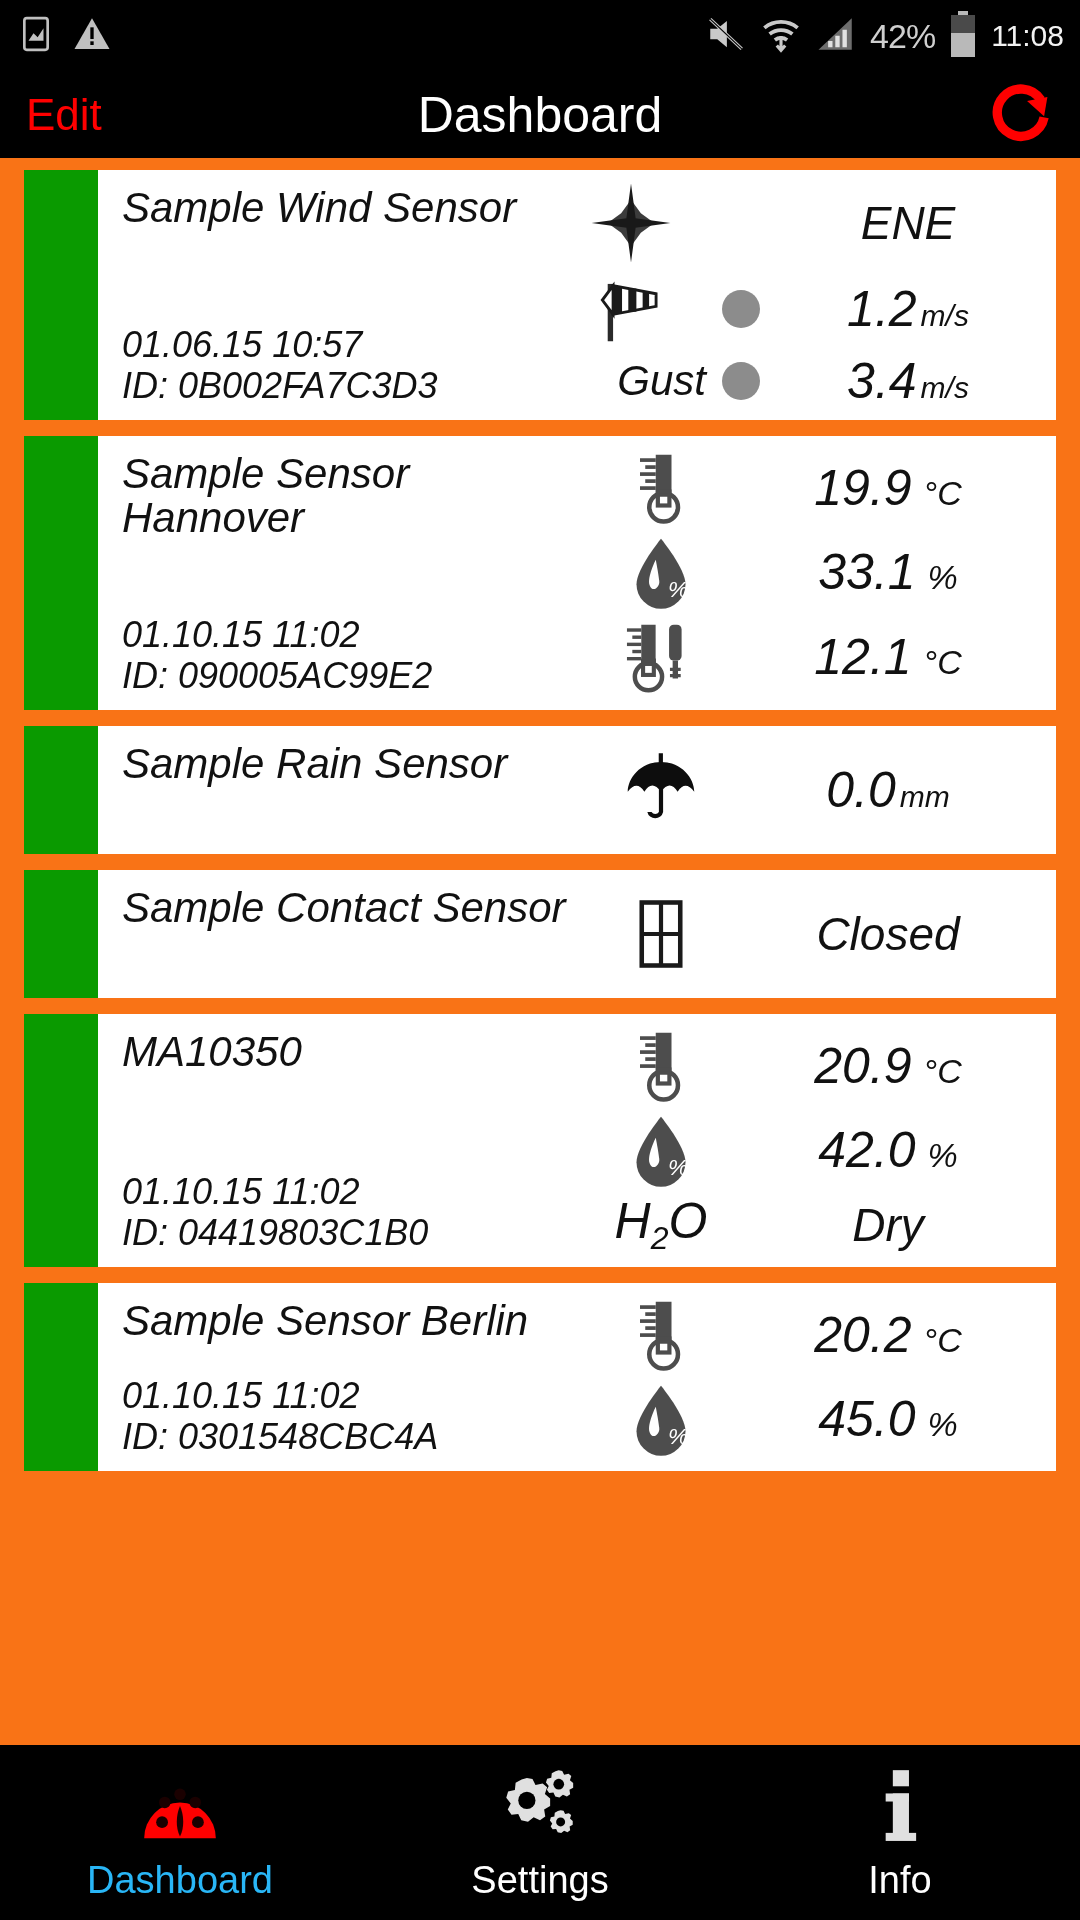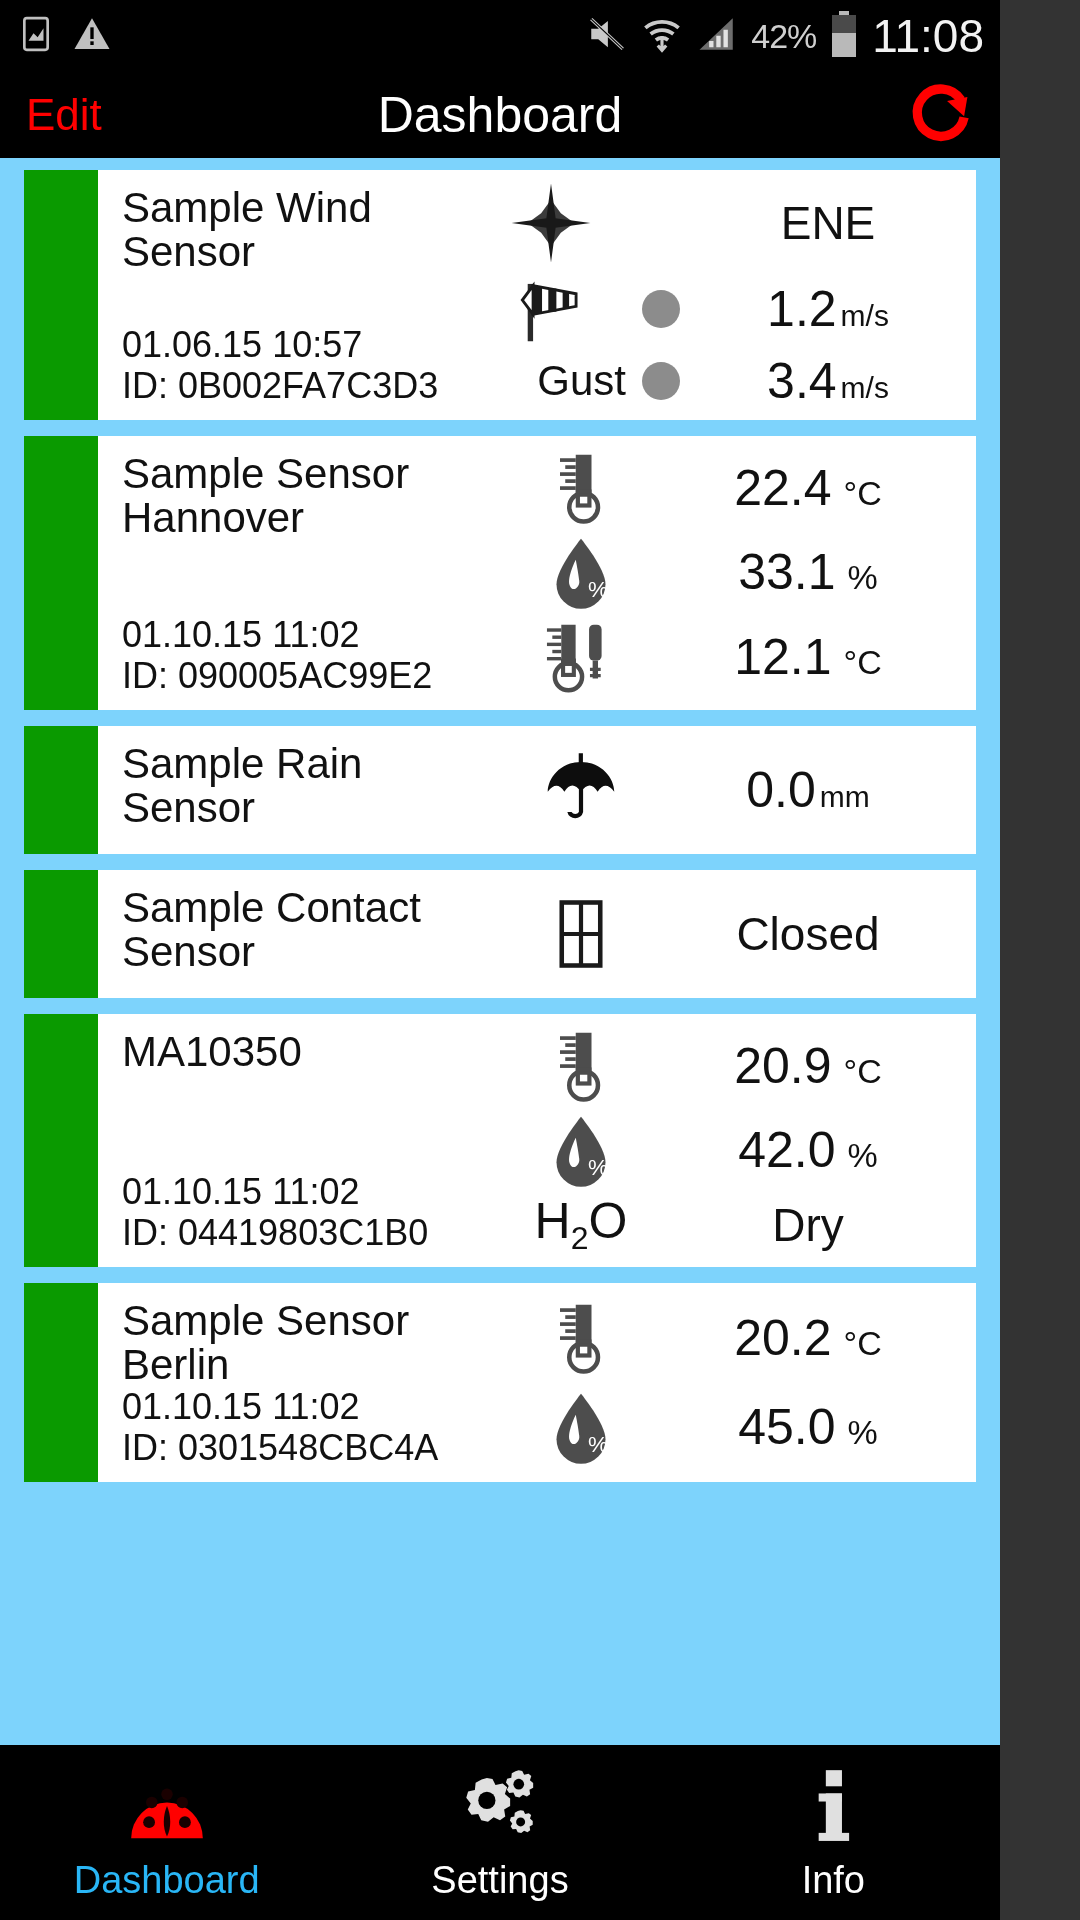--- a/index.html
+++ b/index.html
@@ -2,46 +2,46 @@
 <html><head>
 <meta charset="utf-8">
 <style>
   * { margin:0; padding:0; box-sizing:border-box; }
   html,body {
     width:1080px; height:1920px;
     background:#333333;
     font-family:"Liberation Sans", sans-serif;
     overflow:hidden;
   }
-  #screen { position:relative; width:1000px; height:1920px; background:#7dd3fc; }
+  #screen { position:relative; width:1080px; height:1920px; background:#f97316; }
 
   
   .statusbar {
     height:72px; background:#000; display:flex; align-items:center;
     padding:0 16px; color:#c9c9c9;
   }
   .sb-left { display:flex; align-items:center; gap:16px; }
   .sb-right { margin-left:auto; display:flex; align-items:center; gap:13px; }
   .sb-pct { font-size:34px; color:#cfcfcf; letter-spacing:-1px; }
-  .sb-time { font-size:46px; color:#f2f2f2; letter-spacing:0px; }
+  .sb-time { font-size:30px; color:#f2f2f2; letter-spacing:0px; }
 
   
   .titlebar {
     height:86px; background:#000; display:flex; align-items:center;
     padding:0 26px; position:relative;
   }
   .edit-btn { color:#ff0000; font-size:44px; }
   .title-text {
     position:absolute; left:0; right:0; text-align:center;
     color:#ffffff; font-size:50px;
   }
   .refresh-btn { margin-left:auto; position:relative; z-index:2; }
 
   
-  .list { padding:12px 0 16px 0; height:1340px; overflow:hidden; }
+  .list { padding:12px 0 16px 0; height:1340px; overflow:hidden;font-style:italic; }
   .card {
     display:flex; background:#ffffff; margin:0 24px 16px 24px;
     min-height:128px; position:relative; overflow:hidden;
   }
   .status-strip { width:74px; background:#0a9a00; flex:0 0 74px; }
   .card-body { flex:1; display:flex; padding:0; }
   .info-col { flex:1 1 auto; padding:16px 0 14px 24px; display:flex; flex-direction:column; }
   .sensor-name { font-size:42px; color:#111; line-height:1.05; }
   .meta { margin-top:auto; }
   .meta-line { font-size:36px; color:#111; line-height:1.12; }
@@ -221,21 +221,21 @@
                   <circle cx="25.5" cy="35" r="8.2" fill="none" stroke="#4d4d4d" stroke-width="2.6"></circle>
                   <rect x="22.2" y="26" width="6.6" height="8" fill="none" stroke="#4d4d4d" stroke-width="2.4"></rect>
                   <rect x="12" y="7" width="9" height="2.1" fill="#4d4d4d"></rect>
                   <rect x="15" y="11" width="6" height="2.1" fill="#4d4d4d"></rect>
                   <rect x="12" y="15" width="9" height="2.1" fill="#4d4d4d"></rect>
                   <rect x="15" y="19" width="6" height="2.1" fill="#4d4d4d"></rect>
                   <rect x="12" y="23" width="9" height="2.1" fill="#4d4d4d"></rect>
                 </svg>
               </span>
               <span class="r-value">
-                <span class="r-val-big">22.4</span>
+                <span class="r-val-big">19.9</span>
                 <span class="r-unit-sp">°C</span>
               </span>
             </div>
             <div class="reading">
               <span class="r-icon">
                 <svg width="84" height="84" viewBox="0 0 48 48">
                   <path d="M24 5 C24 5 38 22 38 31 A14 14 0 0 1 10 31 C10 22 24 5 24 5 Z" fill="#4d4d4d"></path>
                   <path d="M21 17 C21 17 16 27 17.5 31.5 C19 36 23.5 33 23 29 C22.6 25 21 17 21 17 Z" fill="#ffffff"></path>
                   <text x="28" y="38" font-family="Liberation Sans, sans-serif" font-size="13" fill="#ffffff">%</text>
                 </svg>

